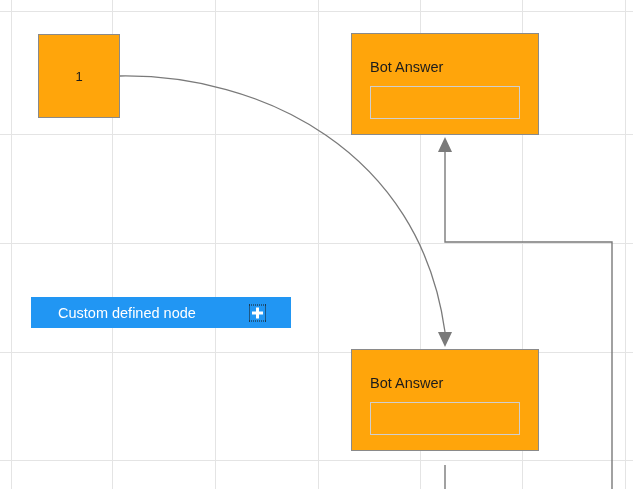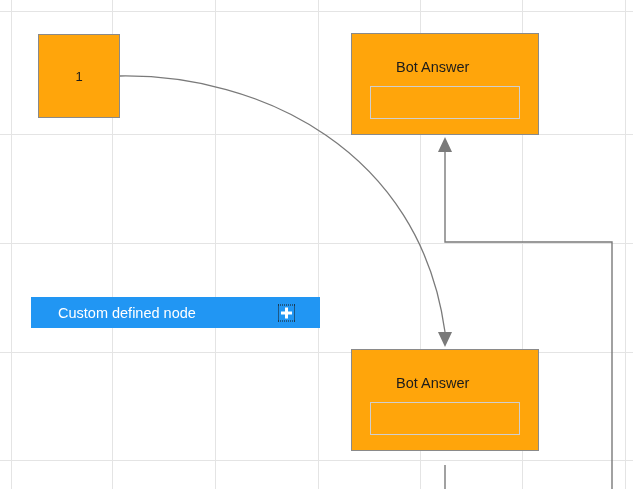--- a/index.html
+++ b/index.html
@@ -65,38 +65,37 @@
     line-height: 1;
   }
   .node-title {
     position: absolute;
     left: 18px;
     top: 26px;
     font-size: 14.5px;
     color: #1c1c1c;
     line-height: 1;
     white-space: nowrap;
-    margin-left: 26px;
   }
   .node-field {
     position: absolute;
     left: 18px;
     right: 18px;
     top: 52px;
     height: 33px;
     box-sizing: border-box;
     border: 1px solid #cfcfcf;
     background: transparent;
   }
   
   #custom-node-button {
     position: absolute;
     left: 31px;
     top: 297px;
-    width: 289px;
+    width: 260px;
     height: 31px;
     background: #2196F3;
     box-sizing: border-box;
     cursor: pointer;
   }
   #custom-node-label {
     position: absolute;
     left: 27px;
     top: 50%;
     transform: translateY(-50%);

